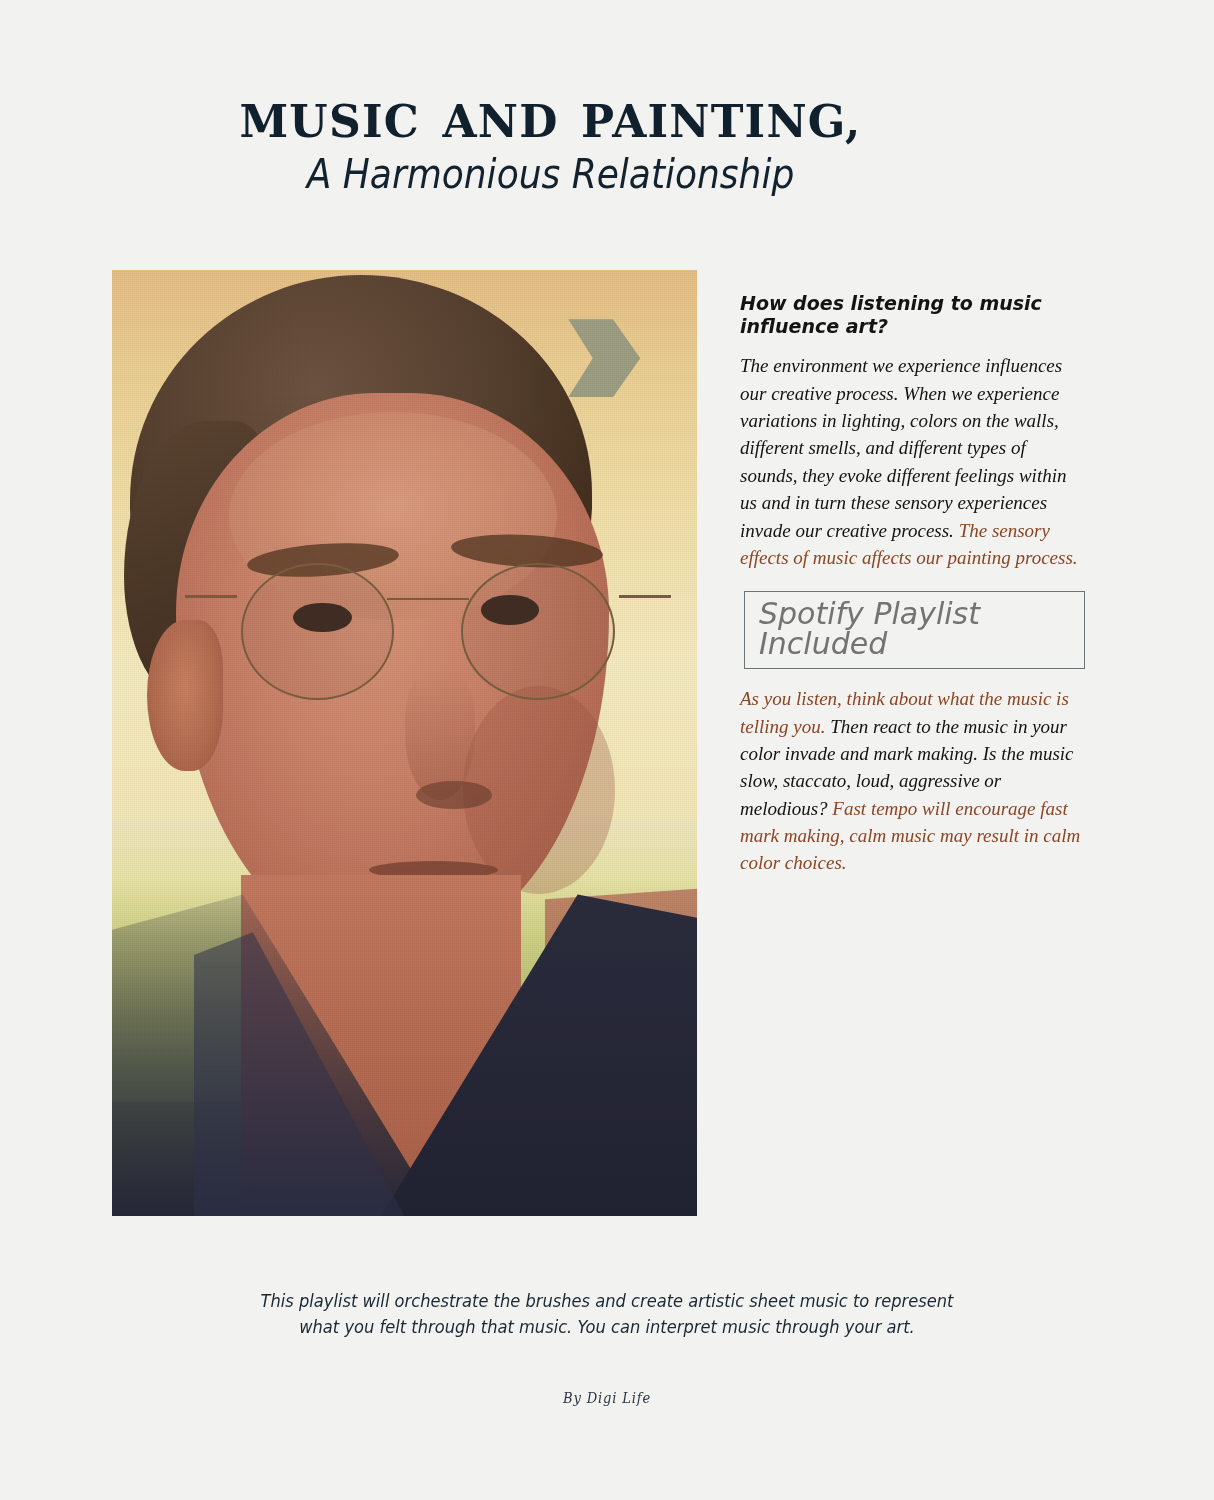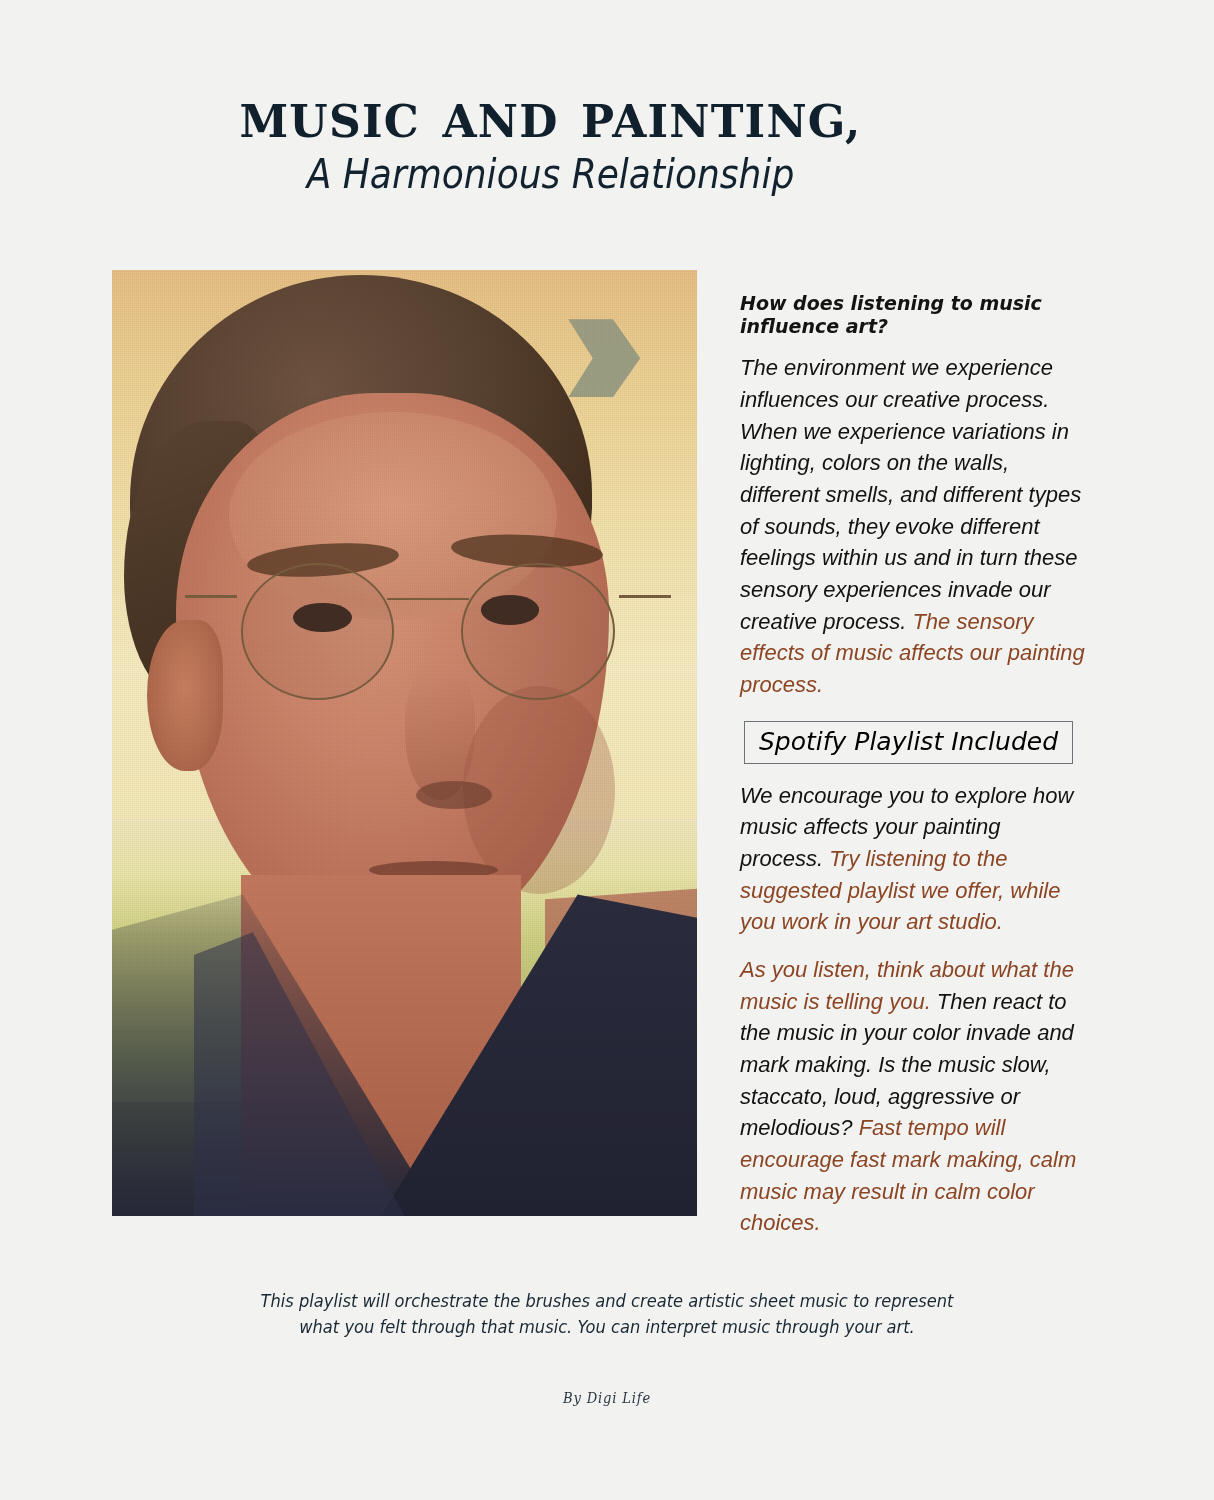--- a/index.html
+++ b/index.html
@@ -251,43 +251,43 @@
   .col-heading {
     font-family: "DejaVu Sans", sans-serif;
     font-style: italic;
     font-weight: bold;
     font-size: 19px;
     line-height: 1.22;
     color: #141414;
     margin: 0 0 14px 0;
   }
   .para {
-    font-family: Liberation Sans, sans-serif;
-    font-style: italic;
-    font-size: 22px;
+    font-family: Liberation Serif, serif;
+    font-style: italic;
+    font-size: 19px;
     line-height: 1.44;
     color: #131313;
     margin: 0 0 18px 0;
   }
   .para.tight { margin-bottom: 16px; }
   .hl { color: #8c4523; }
 
   .spotify-box {
     display: inline-block;
     border: 1.6px solid #6d7277;
     padding: 7px 14px 9px 14px;
     margin: 2px 0 16px 4px;
     background: #f2f2f1;
   }
   .spotify-box span {
     font-family: "DejaVu Sans", sans-serif;
     font-style: italic;
-    font-size: 25px;
+    font-size: 30px;
     line-height: 1;
-    color: #000000;
+    color: #737373;
   }
 
   
   .footer {
     position: absolute;
     left: 0;
     top: 1288px;
     width: 1214px;
     text-align: center;
   }
@@ -361,21 +361,20 @@
 <div class="text-col">
 
   <h3 class="col-heading">How does listening to music influence art?</h3>
 
   <p class="para"><span>The environment we experience influences our creative process. When we experience variations in lighting, colors on the walls, different smells, and different types of sounds, they evoke different feelings within us and in turn these sensory experiences invade our creative process. </span><span class="hl">The sensory effects of music affects our painting process.</span></p>
 
   <div class="spotify-box">
     <span>Spotify Playlist Included</span>
   </div>
 
-  <p class="para tight"><span>We encourage you to explore how music affects your painting process. </span><span class="hl">Try listening to the suggested playlist we offer, while you work in your art studio.</span></p>
 
   <p class="para"><span class="hl">As you listen, think about what the music is telling you. </span><span>Then react to the music in your color invade and mark making. Is the music slow, staccato, loud, aggressive or melodious? </span><span class="hl">Fast tempo will encourage fast mark making, calm music may result in calm color choices.</span></p>
 
 </div>
 
 <div class="footer">
   <p class="footer-note">This playlist will orchestrate the brushes and create artistic sheet music to represent what you felt through that music. You can interpret music through your art.</p>
   <div class="signature">By Digi Life</div>
 </div>
 

